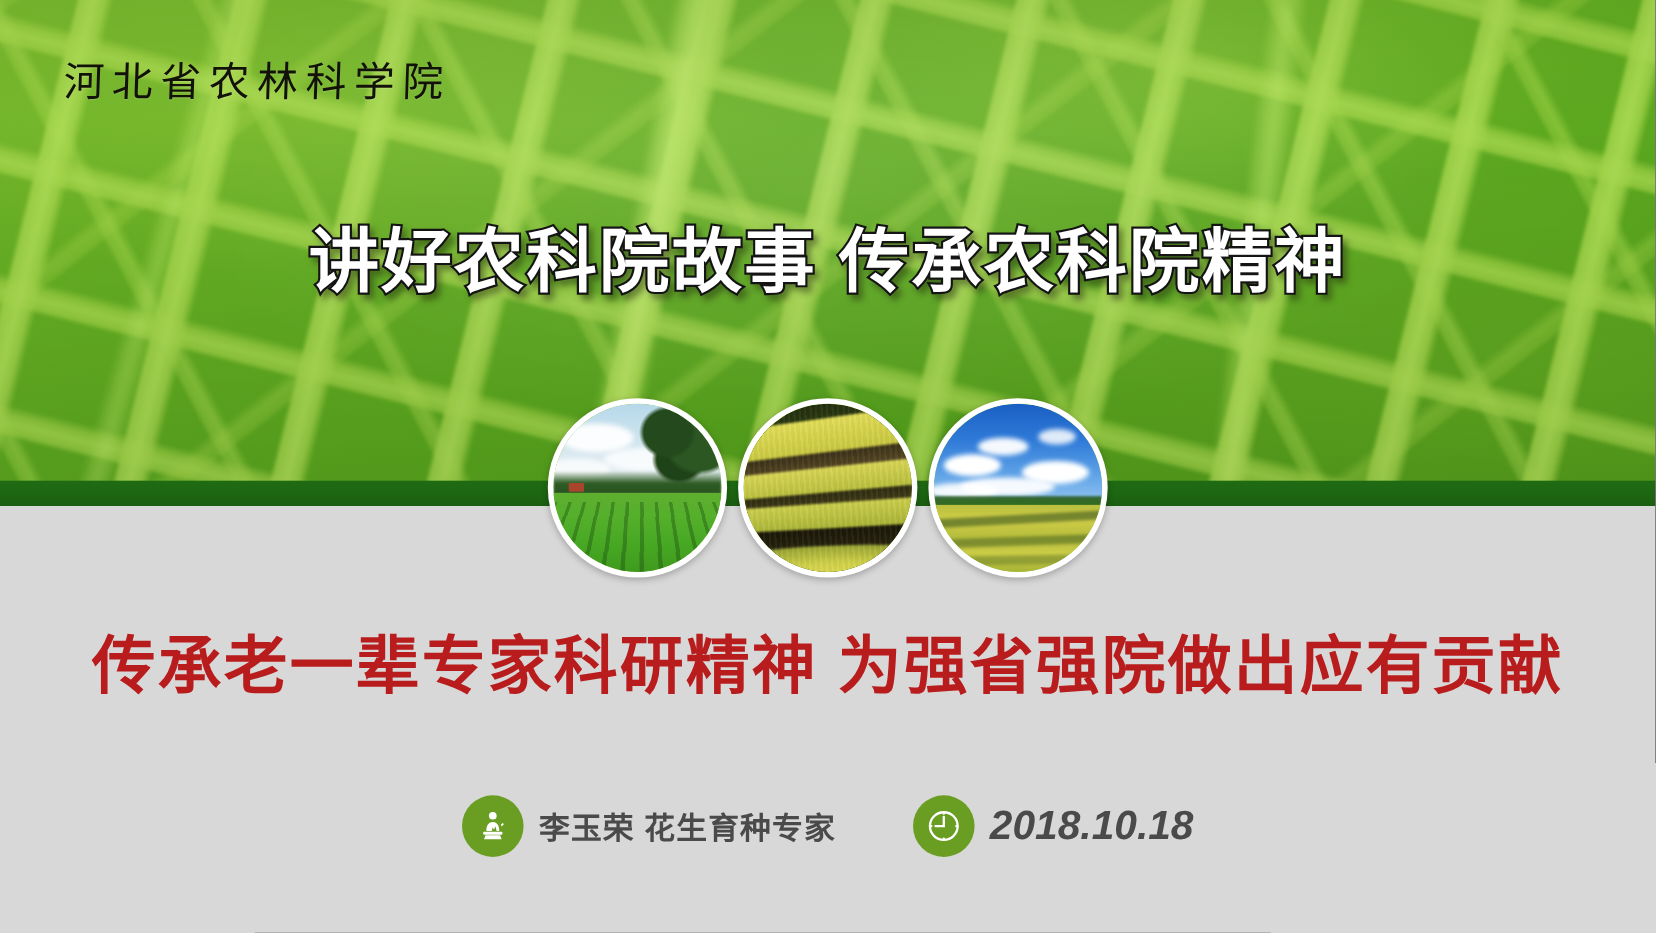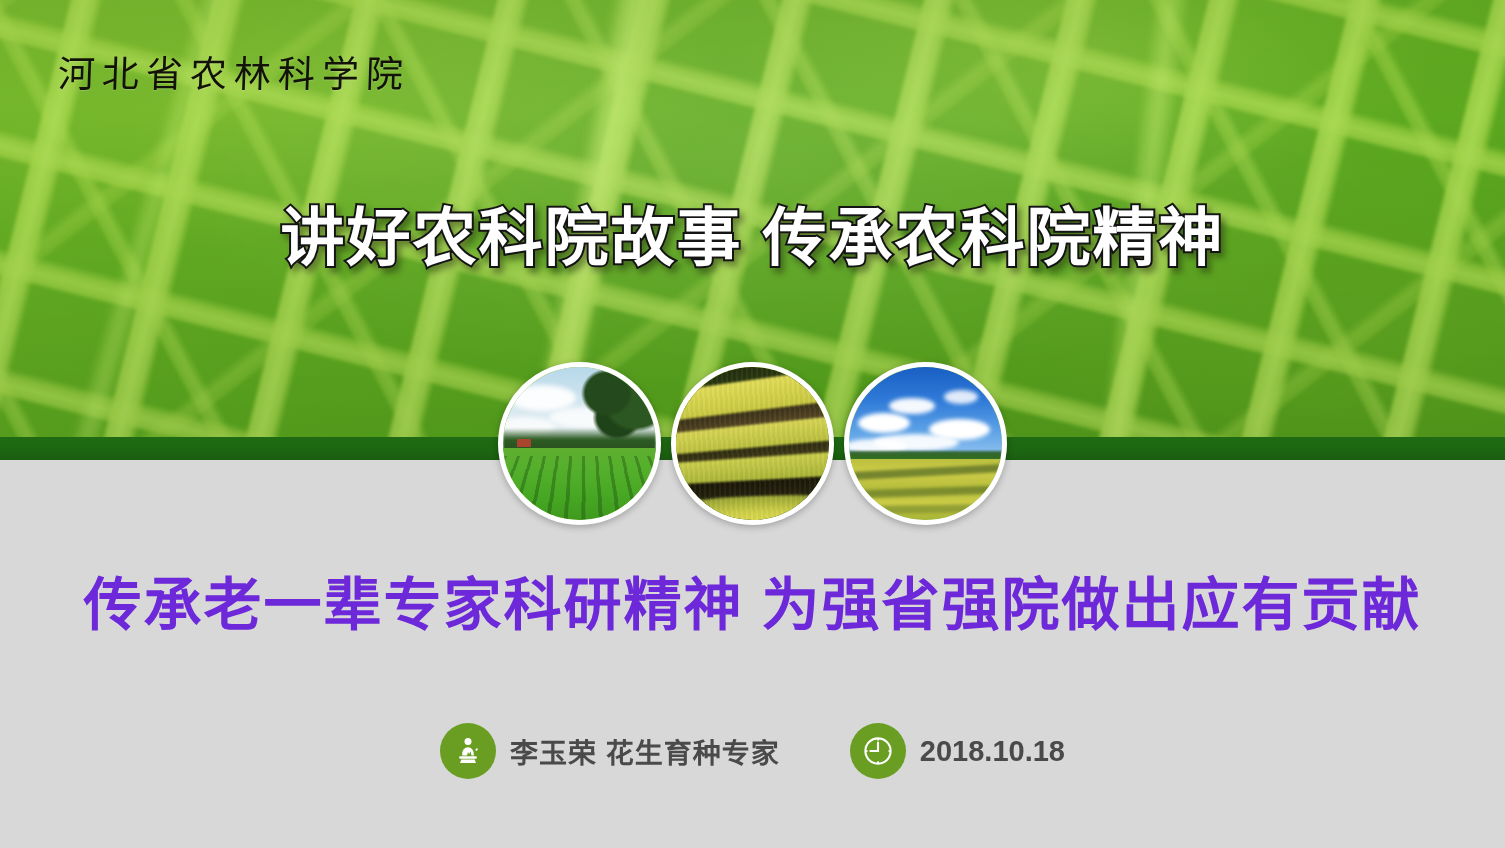--- a/index.html
+++ b/index.html
@@ -276,21 +276,21 @@
   
   .subtitle {
     position: absolute;
     left: 0;
     top: 558px;
     width: 1505px;
     text-align: center;
     font-size: 58px;
     font-weight: 700;
     letter-spacing: 2px;
-    color: #6d28d9;
+    color: #b91c1c;
     white-space: nowrap;
   }
 
   
   .meta-row {
     position: absolute;
     left: 0;
     top: 723px;
     width: 1505px;
     display: flex;
@@ -315,21 +315,21 @@
     flex: none;
   }
   .meta-icon svg { display: block; }
   .meta-text {
     font-size: 28px;
     font-weight: 700;
     color: #4a4a4a;
     letter-spacing: 1px;
     white-space: nowrap;
   }
-  .meta-text.date { letter-spacing: 0px; font-size: 29px; }
+  .meta-text.date { letter-spacing: 0px; font-size: 37px; font-style: italic; }
 </style>
 </head>
 <body>
 
 <div class="slide">
 
   <div class="leaf-bg">
     <div class="leaf-veins"></div>
     <div class="leaf-major-vein"></div>
     <div class="leaf-major-vein v2"></div>

